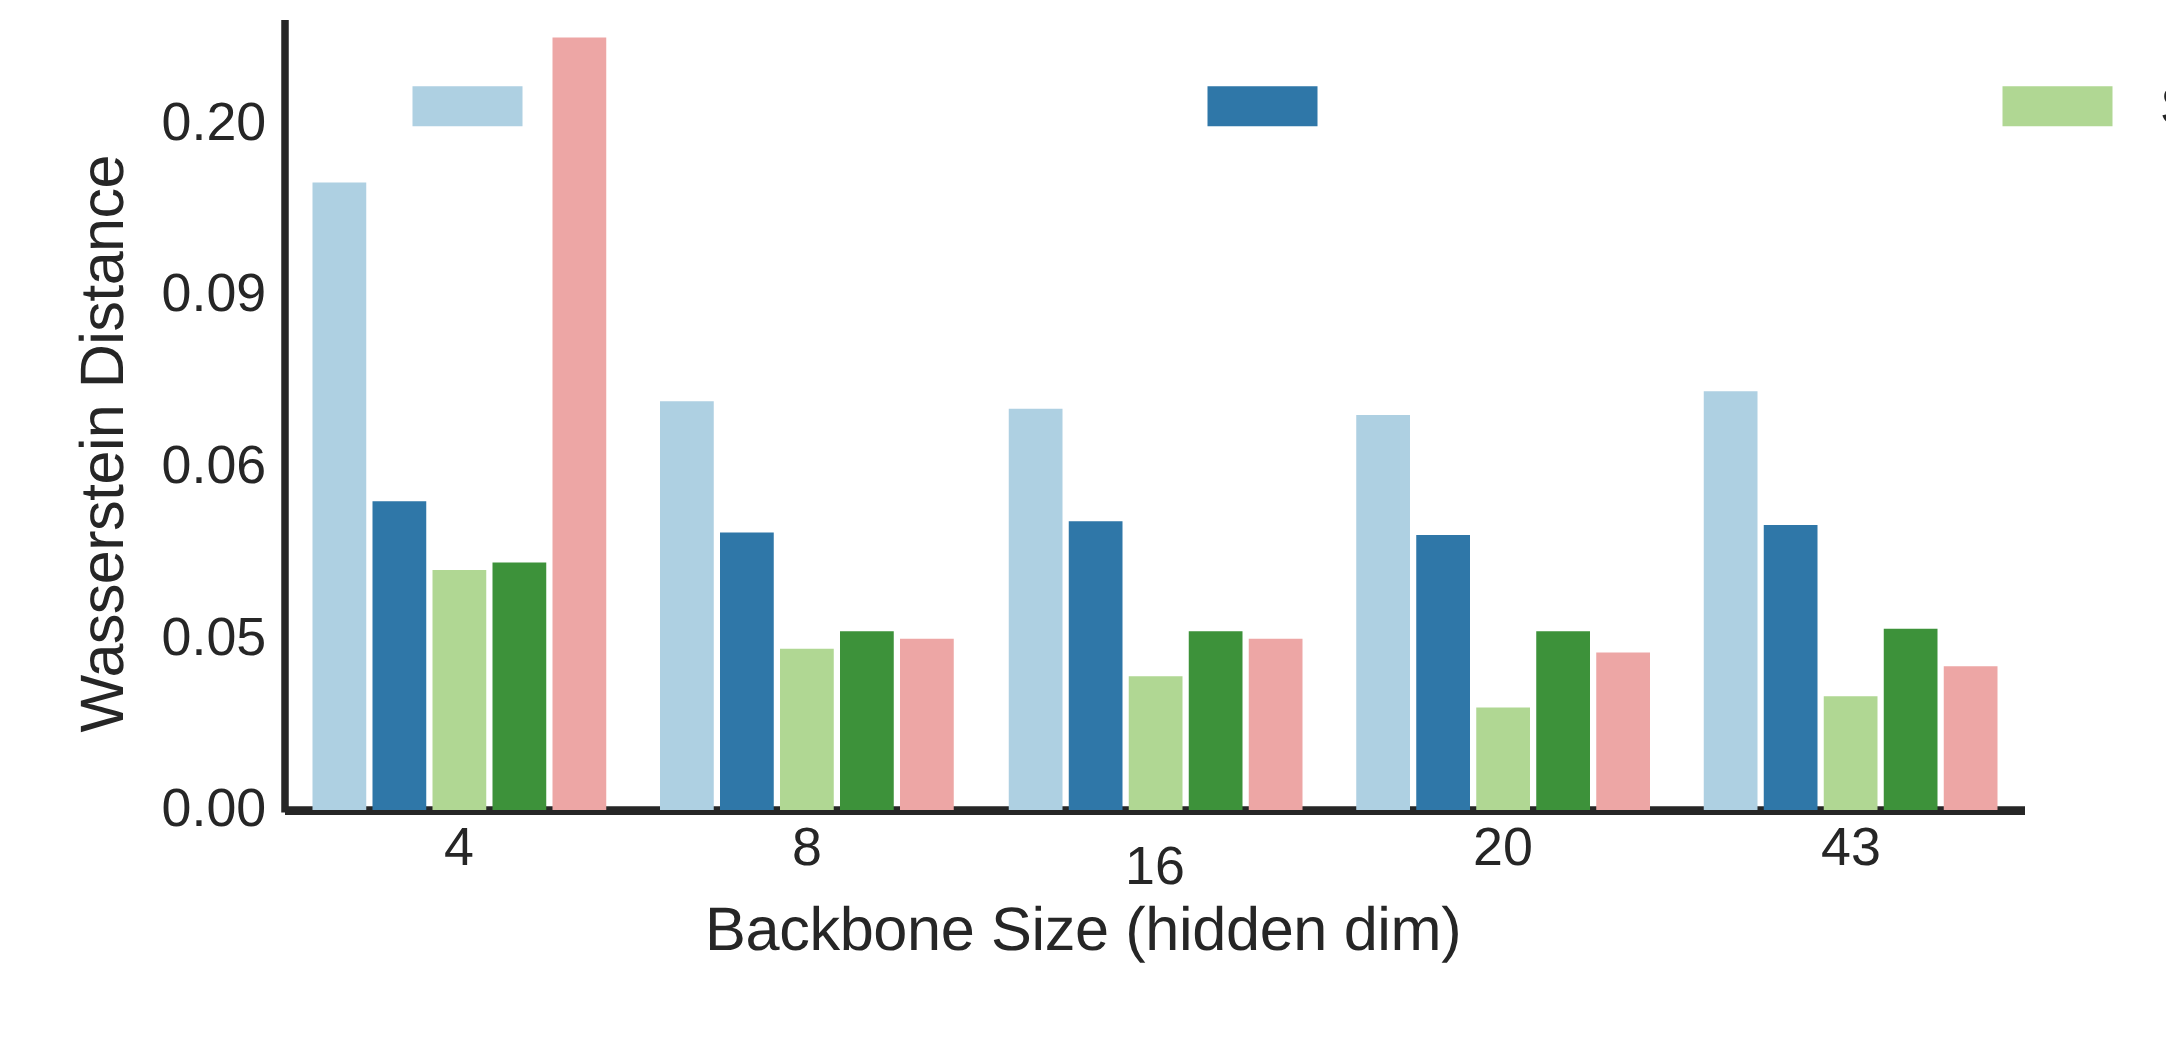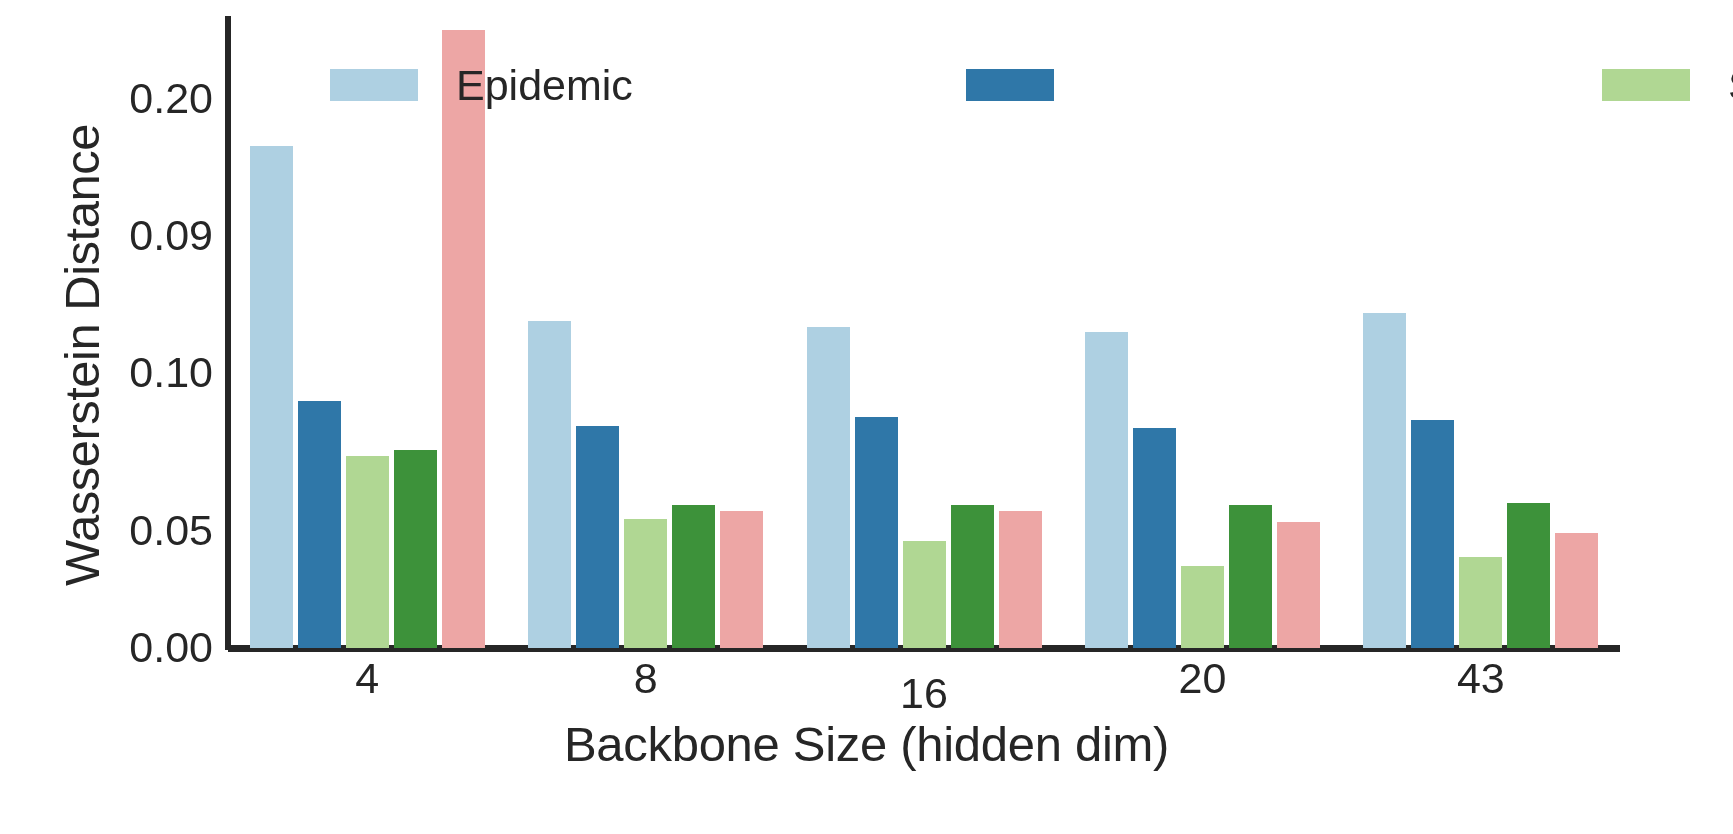--- a/index.html
+++ b/index.html
@@ -142,22 +142,22 @@
 
 <div id="figure">
 
   <div id="ylabel">Wasserstein Distance</div>
 
   <div id="yaxis-line"></div>
   <div id="xaxis-line"></div>
 
   <div id="ytick-layer">
       <div class="ytick" style="top: 626px;">0.00</div>
-      <div class="ytick" style="top: 488.745px; margin-top: 20px;">0.05</div>
-      <div class="ytick" style="top: 351.49px;">0.10</div>
+      <div class="ytick" style="top: 488.745px;">0.05</div>
+      <div class="ytick" style="top: 351.49px;">0.06</div>
       <div class="ytick" style="top: 214.235px;">0.09</div>
       <div class="ytick" style="top: 76.9804px;">0.20</div>
     </div>
 
   <div id="plot">
       <div class="group" style="left: 21.7px; width: 235px;">
         <div class="bar" style="left: 0px; width: 43px; height: 502.353px; background: rgb(174, 208, 226);"></div>
         <div class="bar" style="left: 48px; width: 43px; height: 247.059px; background: rgb(47, 119, 168);"></div>
         <div class="bar" style="left: 96px; width: 43px; height: 192.157px; background: rgb(176, 215, 147);"></div>
         <div class="bar" style="left: 144px; width: 43px; height: 197.647px; background: rgb(61, 146, 58);"></div>
@@ -199,21 +199,20 @@
       <div class="xtick" style="left: 924px; margin-top: 15px;">16</div>
       <div class="xtick" style="left: 1202.4px;">20</div>
       <div class="xtick" style="left: 1480.8px;">43</div>
     </div>
 
   <div id="xlabel">Backbone Size (hidden dim)</div>
 
   <div id="legend">
       <div class="legend-item">
         <span class="legend-swatch" style="background: rgb(174, 208, 226);"></span>
-        <span class="legend-label">Epidemic</span>
       </div>
       <div class="legend-item">
         <span class="legend-swatch" style="background: rgb(47, 119, 168);"></span>
       </div>
       <div class="legend-item">
         <span class="legend-swatch" style="background: rgb(176, 215, 147);"></span>
         <span class="legend-label">Signalling Cascade1</span>
       </div>
     </div>
 

